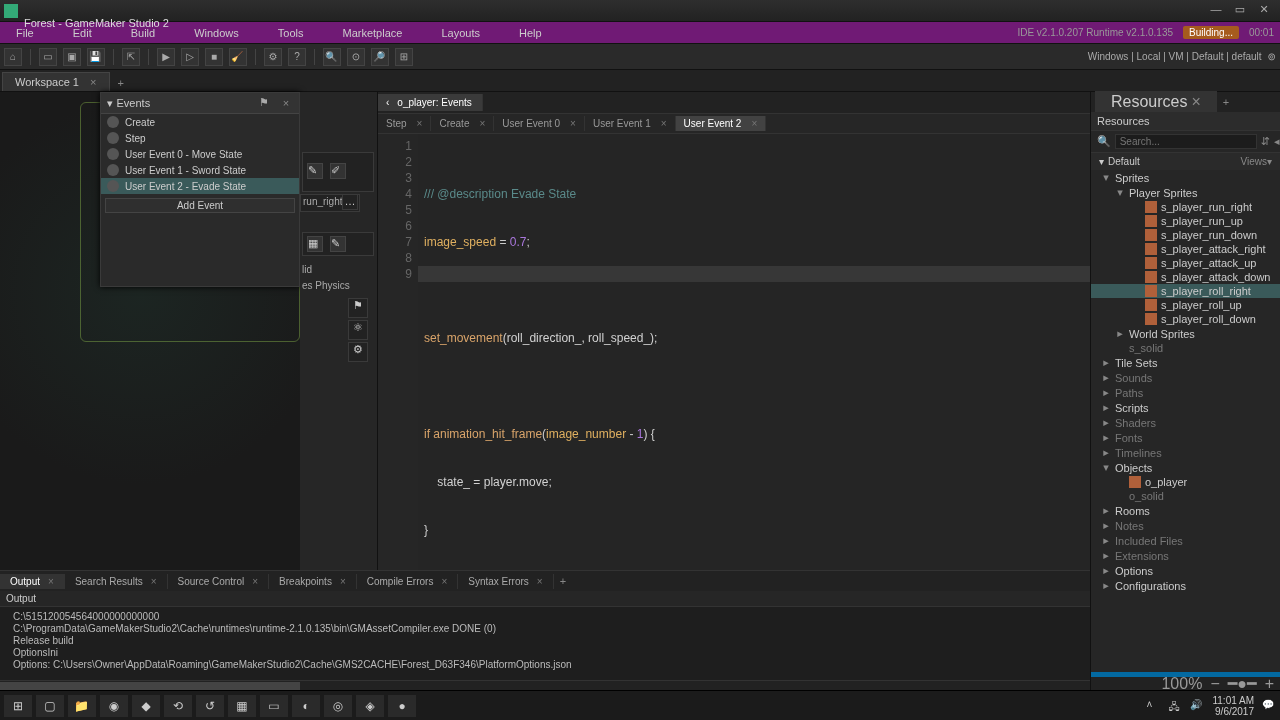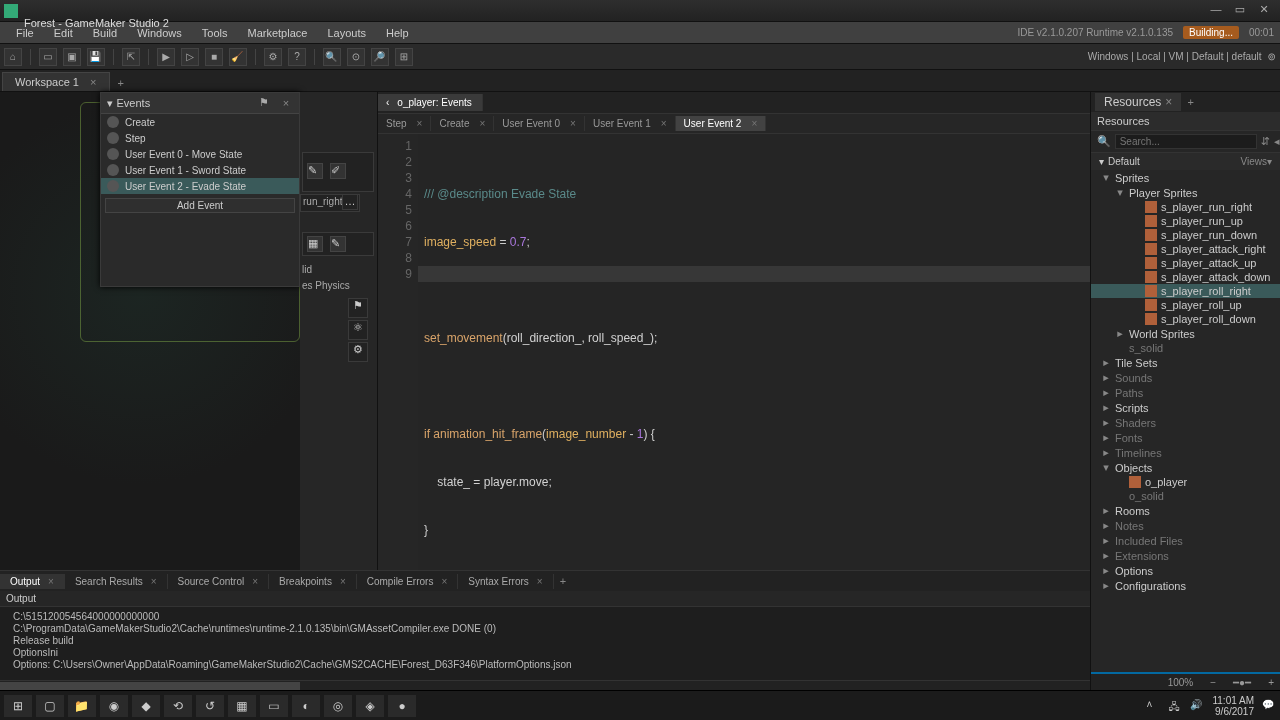--- a/index.html
+++ b/index.html
@@ -3,21 +3,21 @@
 <meta charset="utf-8">
 <style>
 * { margin: 0; padding: 0; box-sizing: border-box; font-family: "Segoe UI", Arial, sans-serif; }
 body { background: #1a1a1a; color: #ccc; width: 1280px; height: 720px; overflow: hidden; position: relative; font-size: 11px; }
 
 .titlebar { height: 22px; background: linear-gradient(#2e2e2e, #222); display: flex; align-items: center; padding: 0 4px; border-bottom: 1px solid #111; }
 .titlebar .icon { width: 14px; height: 14px; background: #3a7; margin-right: 6px; }
 .titlebar .title { flex: 1; font-size: 11px; color: #ddd; margin-top: 24px; }
 .titlebar .winbtn { width: 24px; height: 16px; text-align: center; color: #aaa; cursor: default; }
 
-.menubar { height: 22px; background: #404040; display: flex; align-items: center; padding: 0 6px; border-bottom: 1px solid #111; }
+.menubar { height: 22px; background: #701a75; display: flex; align-items: center; padding: 0 6px; border-bottom: 1px solid #111; gap: 19px; }
 .menubar .menu-item { padding: 2px 10px; color: #ccc; }
 .menubar .right-status { margin-left: auto; display: flex; gap: 10px; font-size: 10px; color: #999; align-items: center; }
 .menubar .building { background: #a65b1e; color: #fff; padding: 1px 6px; border-radius: 2px; }
 
 .toolbar { height: 26px; background: #2a2a2a; display: flex; align-items: center; padding: 0 4px; gap: 6px; border-bottom: 1px solid #111; }
 .toolbar .tool-btn { width: 18px; height: 18px; border: 1px solid #444; background: #333; display: flex; align-items: center; justify-content: center; color: #aaa; font-size: 10px; }
 .toolbar .sep { width: 1px; height: 16px; background: #444; margin: 0 2px; }
 .toolbar .right-info { margin-left: auto; color: #aaa; font-size: 10px; display: flex; gap: 6px; align-items: center; }
 
 .tabstrip { height: 22px; background: #222; display: flex; align-items: flex-end; border-bottom: 1px solid #111; }
@@ -67,38 +67,38 @@
 .tok-builtin { color: #e0b060; }
 .tok-number { color: #a7d; }
 .tok-func { color: #d9a46a; }
 .tok-keyword { color: #d9a46a; }
 .tok-sym { color: #ccc; }
 .tok-ident { color: #d2d2d2; }
 
 
 .right-panel { width: 190px; background: #262626; border-left: 1px solid #111; display: flex; flex-direction: column; position: absolute; right: 0; top: 92px; bottom: 30px; }
 .right-tabstrip { height: 20px; background: #222; display: flex; align-items: center; padding: 0 4px; }
-.right-tabstrip .rtab { padding: 2px 9px; background: #333; font-size: 12px; }
+.right-tabstrip .rtab { padding: 2px 16px; background: #333; font-size: 16px; }
 .right-tabstrip .rtab-close { margin-left: 4px; color: #888; }
 .right-tabstrip .rtab-add { padding: 2px 6px; color: #888; }
 .res-header { padding: 3px 6px; font-size: 11px; background: #2c2c2c; border-bottom: 1px solid #333; }
 .res-search { display: flex; align-items: center; padding: 3px 6px; gap: 4px; border-bottom: 1px solid #333; }
 .res-search input { flex: 1; background: #1c1c1c; border: 1px solid #333; color: #aaa; font-size: 10px; padding: 1px 4px; }
 .res-search .nav { width: 14px; text-align: center; color: #888; }
 .res-default { padding: 3px 8px; font-size: 10px; color: #ccc; background: #2a2a2a; display: flex; }
 .tree { flex: 1; overflow: auto; font-size: 11px; }
 .tree-row { display: flex; align-items: center; padding: 1px 4px; gap: 4px; color: #ccc; white-space: nowrap; }
 .tree-row.l1 { padding-left: 10px; }
 .tree-row.l2 { padding-left: 24px; }
 .tree-row.l3 { padding-left: 40px; }
 .tree-row.selected { background: #3a5a5a; align-items: center; }
 .tree-row.dim { color: #777; }
 .tree-caret { width: 10px; color: #888; display: inline-block; text-align: center; }
 .tree-icon { width: 12px; height: 12px; background: #b0603a; display: inline-block; }
-.zoom-bar { height: 18px; background: #222; display: flex; align-items: center; justify-content: flex-end; padding: 0 6px; gap: 17px; font-size: 10px; color: #999; border-top: 2px solid #0369a1; }
+.zoom-bar { height: 18px; background: #222; display: flex; align-items: center; justify-content: flex-end; padding: 0 6px; gap: 8px; font-size: 16px; color: #999; border-top: 5px solid #0369a1; }
 
 
 .bottom { position: absolute; left: 0; right: 190px; bottom: 30px; height: 120px; background: #1e1e1e; border-top: 1px solid #333; display: flex; flex-direction: column; }
 .bottom-tabs { height: 20px; background: #222; display: flex; align-items: center; }
 .bottom-tabs .btab { padding: 2px 10px; font-size: 10px; color: #aaa; display: flex; gap: 8px; align-items: center; border-right: 1px solid #333; }
 .bottom-tabs .btab.active { background: #333; color: #fff; }
 .bottom-tabs .btab .x { color: #777; }
 .bottom-tabs .btab-add { padding: 2px 6px; color: #888; }
 .output-header { padding: 2px 6px; font-size: 10px; background: #262626; border-bottom: 1px solid #333; }
 .output-body { flex: 1; overflow: auto; padding: 4px 13px; font-size: 10px; color: #bbb; font-family: Consolas, monospace; line-height: 12px; }

